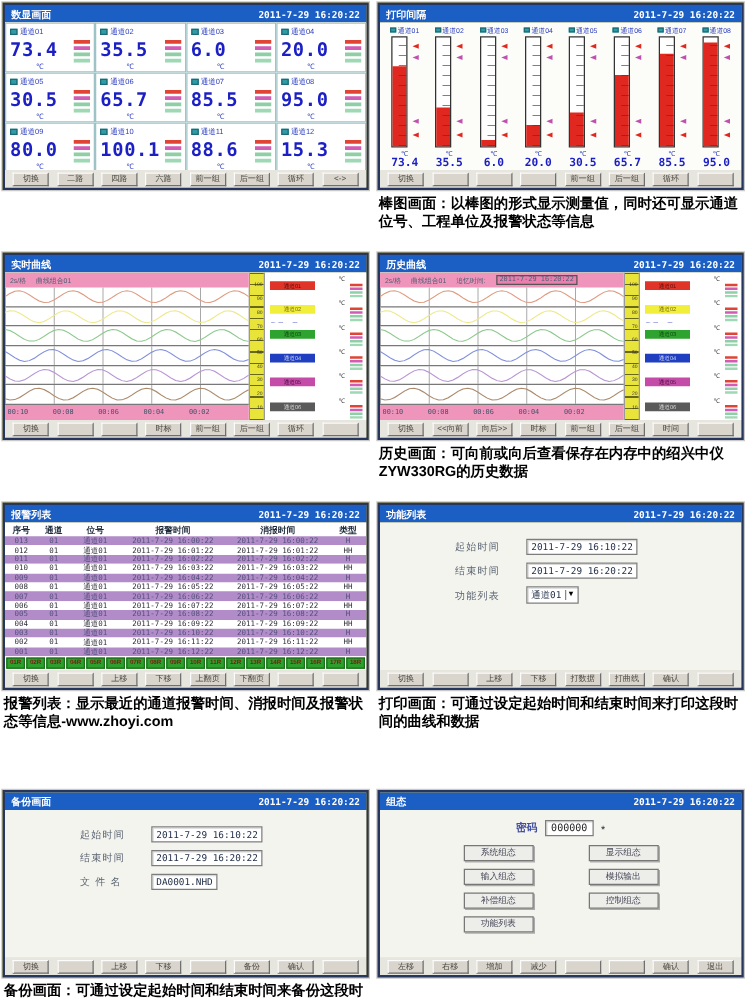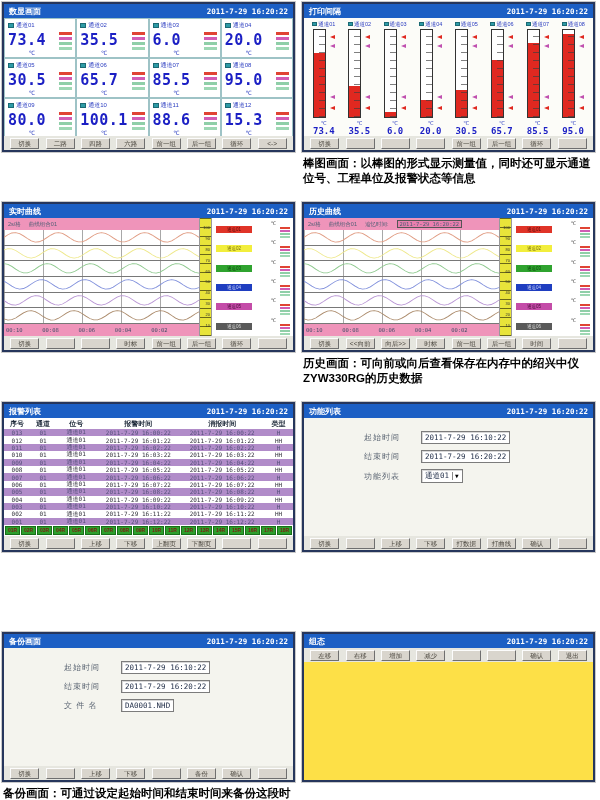--- a/index.html
+++ b/index.html
@@ -840,20 +840,21 @@
             <div class="btn">切换</div>
             <div class="btn"></div>
             <div class="btn">上移</div>
             <div class="btn">下移</div>
             <div class="btn">上翻页</div>
             <div class="btn">下翻页</div>
             <div class="btn"></div>
             <div class="btn"></div>
           </div>
       </div>
+      <p class="caption">报警列表：显示最近的通道报警时间、消报时间及报警状态等信息-www.zhoyi.com</p>
     </div>
     <div class="panelwrap">
       <div class="screen">
         <div class="titlebar">
           <span>功能列表</span>
           <span class="dt">2011-7-29  16:20:22</span>
         </div>
         <div class="sbody form-body" id="print-body">
             <div class="frow">
               <span class="flabel">起始时间</span>
@@ -879,20 +880,21 @@
             <div class="btn">切换</div>
             <div class="btn"></div>
             <div class="btn">上移</div>
             <div class="btn">下移</div>
             <div class="btn">打数据</div>
             <div class="btn">打曲线</div>
             <div class="btn">确认</div>
             <div class="btn"></div>
           </div>
       </div>
+      <p class="caption">打印画面：可通过设定起始时间和结束时间来打印这段时间的曲线和数据</p>
     </div>
   </div>
 
   <div class="grid-row r4">
     <div class="panelwrap">
       <div class="screen">
         <div class="titlebar">
           <span>备份画面</span>
           <span class="dt">2011-7-29  16:20:22</span>
         </div>
@@ -928,20 +930,40 @@
           </div>
       </div>
       <p class="caption">备份画面：可通过设定起始时间和结束时间来备份这段时间的数据</p>
     </div>
     <div class="panelwrap">
       <div class="screen">
         <div class="titlebar">
           <span>组态</span>
           <span class="dt">2011-7-29  16:20:22</span>
         </div>
+        <div class="sbody config-body">
+          <div class="pwrow">
+            <span>密码</span>
+            <span class="pwbox">000000</span>
+            <span class="pwstar">*</span>
+          </div>
+          <div class="menucols">
+            <div class="mcol" id="cfg-left">
+                <div class="mbtn">系统组态</div>
+                <div class="mbtn">输入组态</div>
+                <div class="mbtn">补偿组态</div>
+                <div class="mbtn">功能列表</div>
+              </div>
+            <div class="mcol" id="cfg-right">
+                <div class="mbtn">显示组态</div>
+                <div class="mbtn">模拟输出</div>
+                <div class="mbtn">控制组态</div>
+              </div>
+          </div>
+        </div>
         <div class="btnrow">
             <div class="btn">左移</div>
             <div class="btn">右移</div>
             <div class="btn">增加</div>
             <div class="btn">减少</div>
             <div class="btn"></div>
             <div class="btn"></div>
             <div class="btn">确认</div>
             <div class="btn">退出</div>
           </div>

